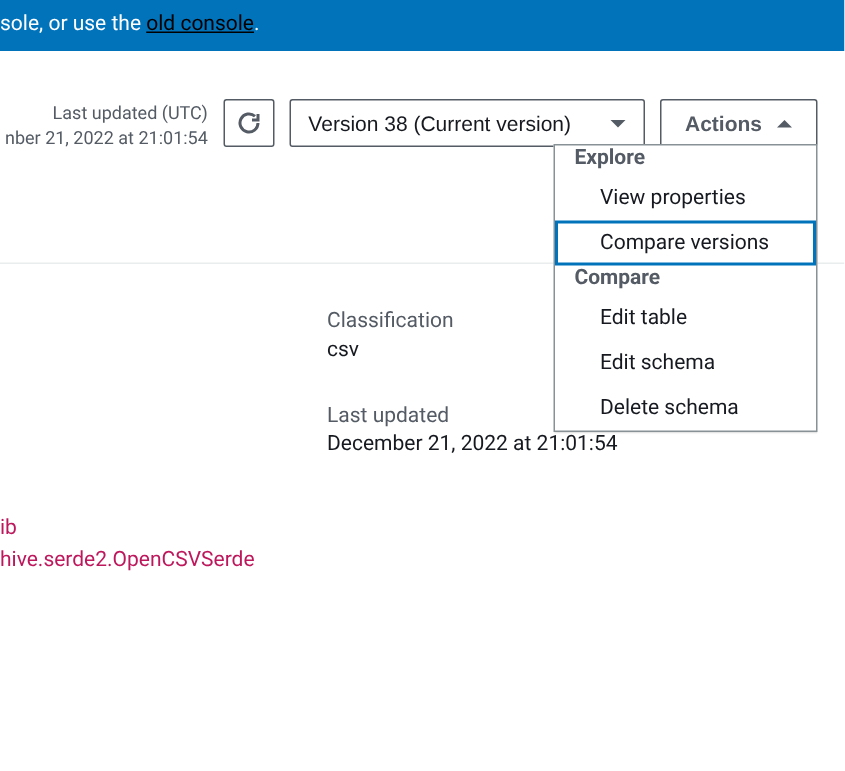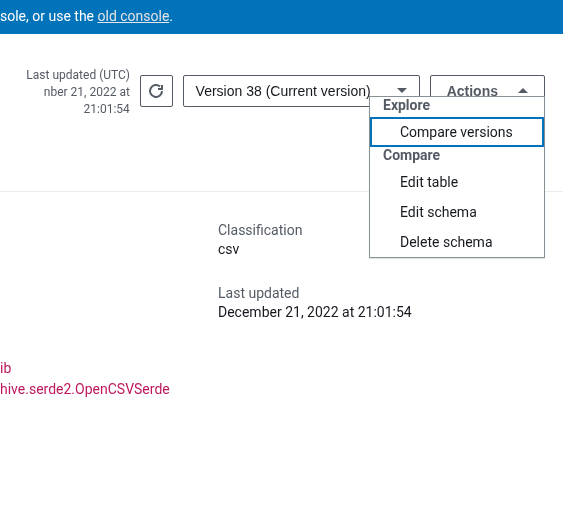--- a/index.html
+++ b/index.html
@@ -17,21 +17,21 @@
       overflow: hidden;
       position: relative;
     }
     .banner {
       background: #0073bb;
       color: #fff;
       padding: 8px 0 10px 0;
       font-size: 14px;
     }
     .banner a {
-      color: #e5e5e5;
+      color: #000000;
     }
     .header-area {
       padding: 30px 18px 14px 0;
       display: flex;
       justify-content: flex-end;
       align-items: center;
       gap: 10px;
       position: relative;
     }
     .last-updated {
@@ -60,21 +60,21 @@
       width: 34px;
       padding: 0;
     }
     .btn-version {
       font-weight: 400;
       color: #16191f;
       gap: 26px;
       padding: 0 12px;
     }
     .btn-actions {
-      gap: 20px;
+      gap: 10px;
     }
     .caret-down, .caret-up {
       width: 0;
       height: 0;
       border-left: 5px solid transparent;
       border-right: 5px solid transparent;
     }
     .caret-down {
       border-top: 5px solid #545b64;
     }
@@ -163,20 +163,21 @@
     <span>Version 38 (Current version)</span>
     <span class="caret-down"></span>
   </button>
   <button class="btn btn-actions">
     <span>Actions</span>
     <span class="caret-up"></span>
   </button>
 
   <div class="dropdown">
     <div class="dropdown-section">Explore</div>
+    <div class="dropdown-item">View properties</div>
     <div class="dropdown-item selected">Compare versions</div>
     <div class="dropdown-section">Compare</div>
     <div class="dropdown-item">Edit table</div>
     <div class="dropdown-item">Edit schema</div>
     <div class="dropdown-item">Delete schema</div>
   </div>
 </div>
 
 <div class="divider"></div>
 

